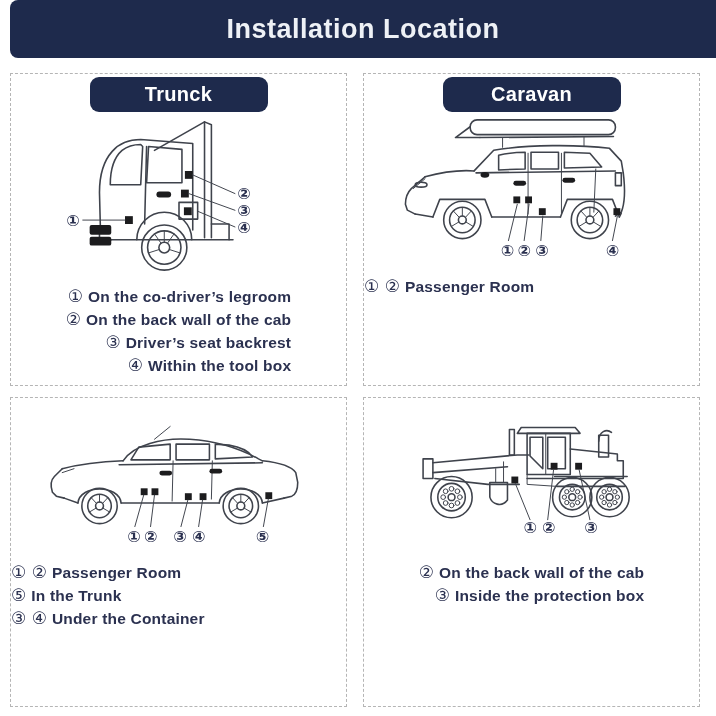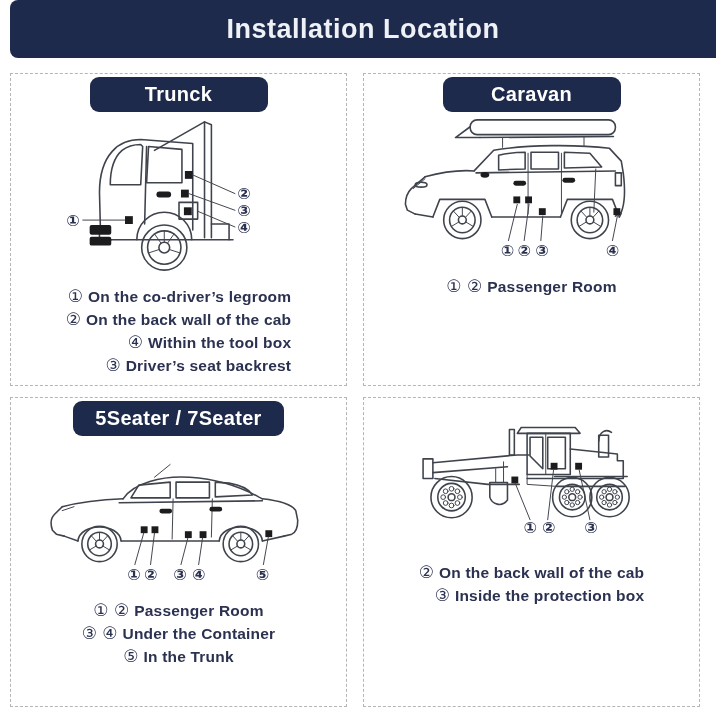--- a/index.html
+++ b/index.html
@@ -41,21 +41,21 @@
   .art .dk { fill:#1c1c1e; stroke:none; }
   .art text.lbl {
     font-family:"DejaVu Sans",sans-serif; font-size:16px; font-weight:600;
     fill:#2b3150; text-anchor:middle;
   }
   ul.list { list-style:none; margin-top:4px; }
   ul.list li { line-height:23px; white-space:nowrap; }
   ul.list .pfx { font-size:17px; font-family:"DejaVu Sans",sans-serif; }
   ul.list .txt { font-size:15.5px; font-weight:600; letter-spacing:.2px; margin-left:5px; }
   ul.list.left  { width:max-content; margin-left:auto; margin-right:auto; text-align:right; }
-  ul.list.center { width:100%; text-align:center; }
+  ul.list.center { width:100%; }
 </style>
 </head>
 <body>
 
 <header class="header">
   <h1>Installation Location</h1>
 </header>
 
 <main class="grid">
 
@@ -99,22 +99,22 @@
       <path class="thin" d="M175,81 L222,98"></path>
       <path class="thin" d="M184,99 L222,115"></path>
       <text class="lbl" x="57" y="114">①</text>
       <text class="lbl" x="231" y="87">②</text>
       <text class="lbl" x="231" y="104">③</text>
       <text class="lbl" x="231" y="121">④</text>
     </svg>
     <ul class="list left">
       <li><span class="pfx">①</span><span class="txt">On the co-driver’s legroom</span></li>
       <li><span class="pfx">②</span><span class="txt">On the back wall of the cab</span></li>
+      <li><span class="pfx">③</span><span class="txt">Driver’s seat backrest</span></li>
       <li><span class="pfx">④</span><span class="txt">Within the tool box</span></li>
-      <li><span class="pfx">③</span><span class="txt">Driver’s seat backrest</span></li>
     </ul>
   </section>
 
   <section class="quad">
     <div class="badge">
       <span>Caravan</span>
     </div>
     <svg class="art" width="324" height="157" viewBox="0 0 330 160">
 
       <rect class="ln" x="102" y="6" width="148" height="15" rx="7"></rect>
@@ -164,23 +164,20 @@
       <text class="lbl" x="157" y="145">②</text>
       <text class="lbl" x="175" y="145">③</text>
       <text class="lbl" x="247" y="145">④</text>
     </svg>
     <ul class="list center">
       <li><span class="pfx">① ②</span><span class="txt">Passenger Room</span></li>
     </ul>
   </section>
 
   <section class="quad">
-    <div class="badge">
-      <span>5Seater / 7Seater</span>
-    </div>
     <svg class="art" width="324" height="157" viewBox="0 0 330 160">
 
       <path class="thin" d="M140,40 L156,27"></path>
 
       <path d="M108,62 C118,46 148,38 176,40 C205,42 228,50 246,60 L250,62"></path>
       <path d="M46,70 C62,66 86,63 108,62"></path>
       <path d="M104,66 L250,64"></path>
       <path d="M250,62 C268,64 280,68 284,74 L286,84 C286,92 284,96 280,98 L272,100"></path>
       <path d="M46,70 L38,78 C34,82 34,88 36,94 L40,98 L48,100"></path>
       <path class="thin" d="M46,74 L58,70"></path>
@@ -214,22 +211,22 @@
 
       <path class="thin" d="M129,97 L120,129 M140,97 L136,129 M174,102 L167,129 M189,102 L185,129 M256,101 L251,129"></path>
       <text class="lbl" x="119" y="145">①</text>
       <text class="lbl" x="136" y="145">②</text>
       <text class="lbl" x="166" y="145">③</text>
       <text class="lbl" x="185" y="145">④</text>
       <text class="lbl" x="250" y="145">⑤</text>
     </svg>
     <ul class="list center">
       <li><span class="pfx">① ②</span><span class="txt">Passenger Room</span></li>
+      <li><span class="pfx">⑤</span><span class="txt">In the Trunk</span></li>
       <li><span class="pfx">③ ④</span><span class="txt">Under the Container</span></li>
-      <li><span class="pfx">⑤</span><span class="txt">In the Trunk</span></li>
     </ul>
   </section>
 
   <section class="quad">
     <svg class="art" width="324" height="157" viewBox="0 0 330 160">
 
       <rect class="ln" x="54" y="60" width="10" height="20"></rect>
       <path d="M64,64 L150,56 L162,56"></path>
       <path d="M64,74 L140,68"></path>
       <path d="M66,80 L120,86 L152,86"></path>

